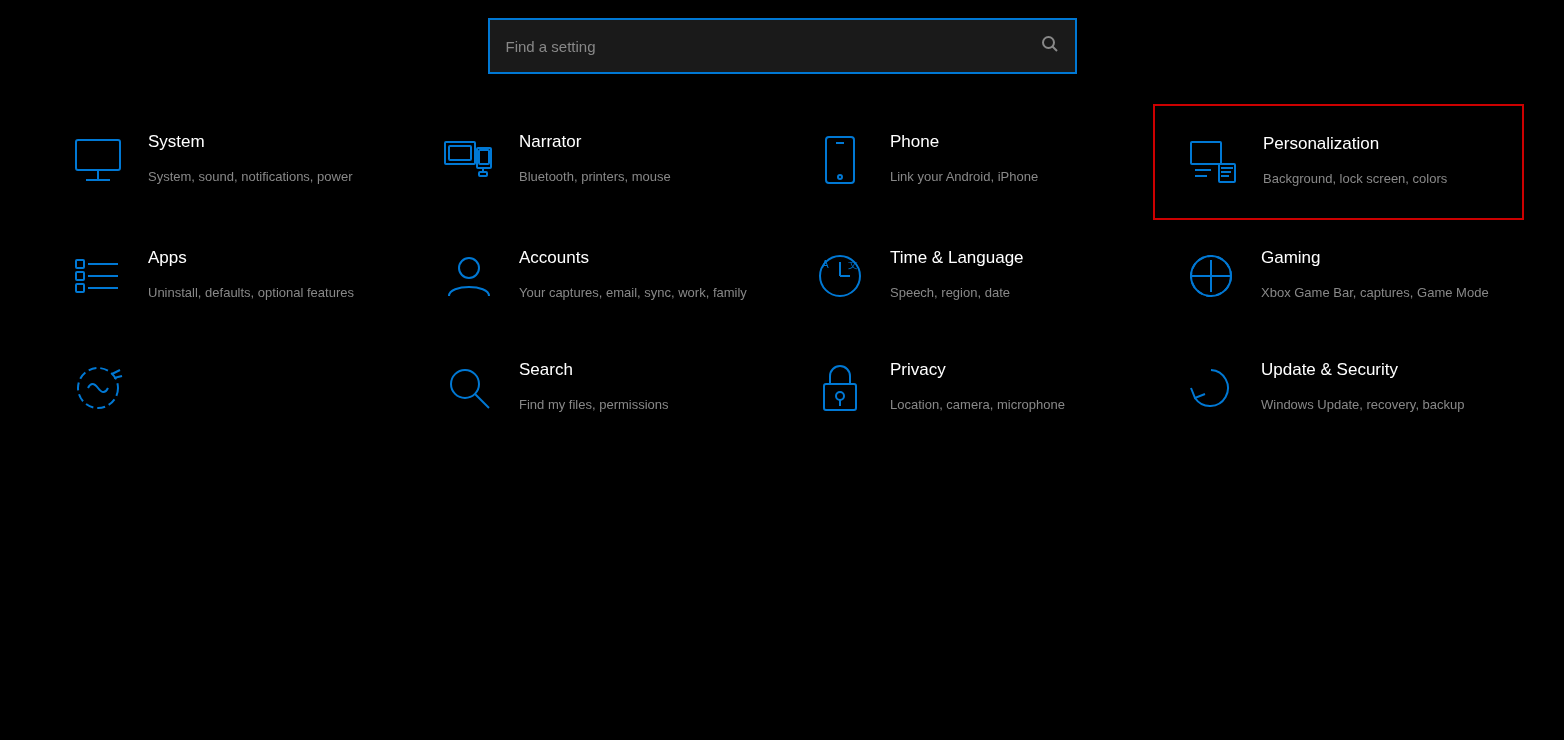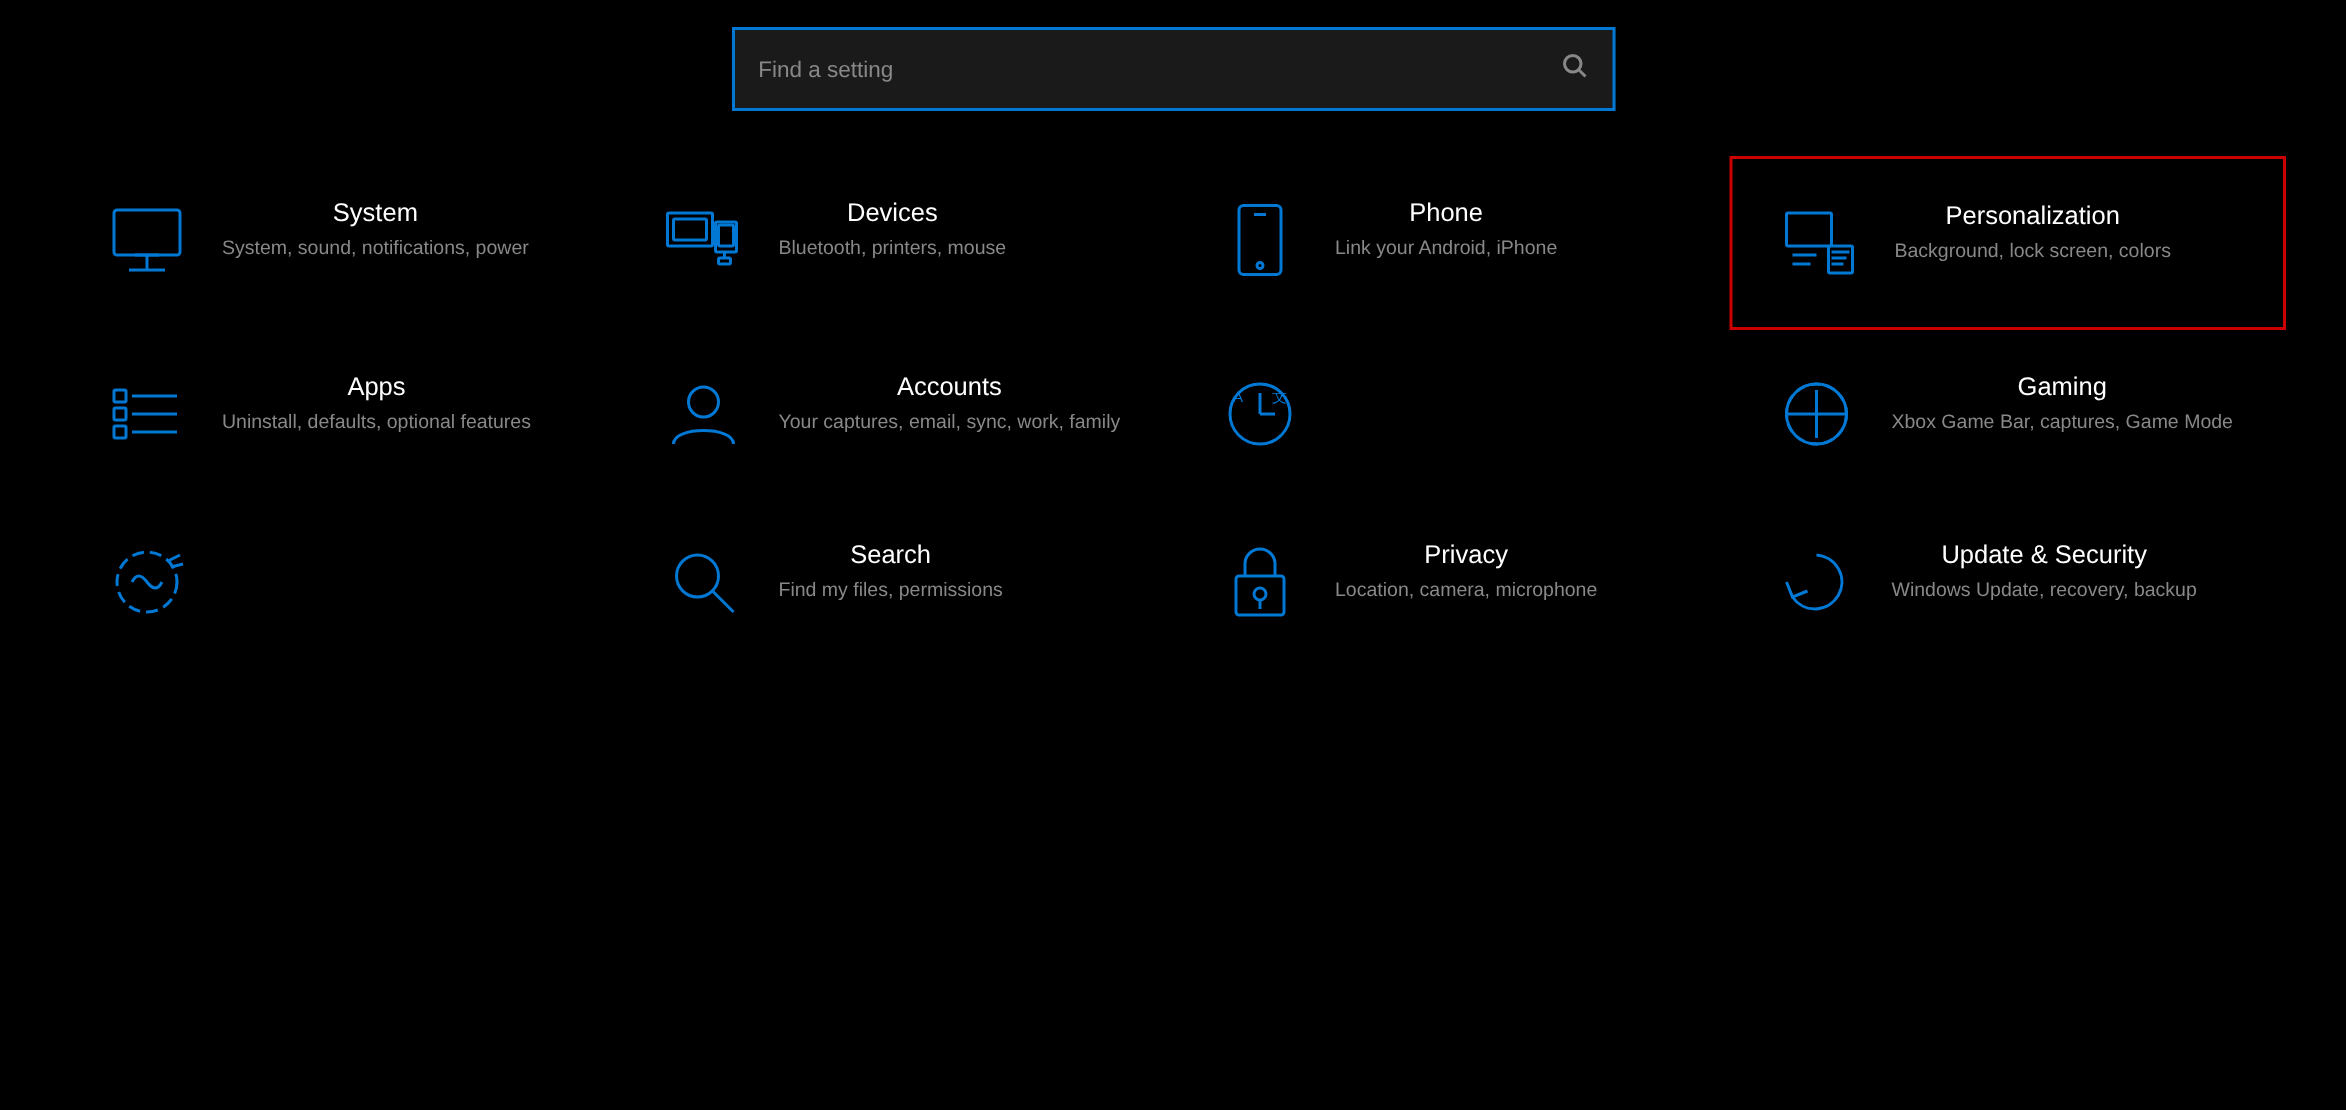--- a/index.html
+++ b/index.html
@@ -77,22 +77,21 @@
 
     .setting-icon svg {
       fill: none;
       stroke: #0078d4;
       stroke-width: 2;
     }
 
     .setting-text {
       display: flex;
       flex-direction: column;
-      gap: 4px;
-      text-align: center;
+      gap: 16px;
     }
 
     .setting-title {
       font-size: 17px;
       font-weight: 400;
       color: #fff;
     }
 
     .setting-desc {
       font-size: 13px;
@@ -135,21 +134,21 @@
         <svg width="52" height="44" viewBox="0 0 52 44" stroke="#0078d4" stroke-width="2" fill="none">
     <rect x="2" y="4" width="30" height="22" rx="1"></rect>
     <rect x="6" y="8" width="22" height="14" rx="1"></rect>
     <rect x="34" y="10" width="14" height="20" rx="1"></rect>
     <rect x="36" y="12" width="10" height="14" rx="1"></rect>
     <line x1="40" y1="30" x2="40" y2="34"></line>
     <rect x="36" y="34" width="8" height="4" rx="1"></rect>
   </svg>
       </div>
       <div class="setting-text">
-        <div class="setting-title">Devices</div>
+        <div class="setting-title">Narrator</div>
         <div class="setting-desc">Bluetooth, printers, mouse</div>
       </div>
     </div>
     <div class="setting-item">
       <div class="setting-icon">
         <svg width="40" height="50" viewBox="0 0 40 50" stroke="#0078d4" stroke-width="2" fill="none">
     <rect x="6" y="2" width="28" height="46" rx="3"></rect>
     <line x1="16" y1="8" x2="24" y2="8"></line>
     <circle cx="20" cy="42" r="2"></circle>
   </svg>
@@ -207,20 +206,24 @@
     <div class="setting-item">
       <div class="setting-icon">
         <svg width="52" height="52" viewBox="0 0 52 52" stroke="#0078d4" stroke-width="2" fill="none">
     <circle cx="26" cy="26" r="20"></circle>
     <line x1="26" y1="12" x2="26" y2="26"></line>
     <line x1="26" y1="26" x2="36" y2="26"></line>
     <text x="8" y="18" font-size="10" fill="#0078d4" stroke="none" font-family="Arial">A</text>
     <text x="34" y="18" font-size="10" fill="#0078d4" stroke="none" font-family="Arial">文</text>
   </svg>
       </div>
+      <div class="setting-text">
+        <div class="setting-title">Time &amp; Language</div>
+        <div class="setting-desc">Speech, region, date</div>
+      </div>
     </div>
     <div class="setting-item">
       <div class="setting-icon">
         <svg width="52" height="44" viewBox="0 0 52 44" stroke="#0078d4" stroke-width="2" fill="none">
     <circle cx="26" cy="22" r="20"></circle>
     <line x1="26" y1="6" x2="26" y2="38"></line>
     <line x1="6" y1="22" x2="46" y2="22"></line>
     <circle cx="26" cy="22" r="20" stroke-dasharray="6 4"></circle>
   </svg>
       </div>

